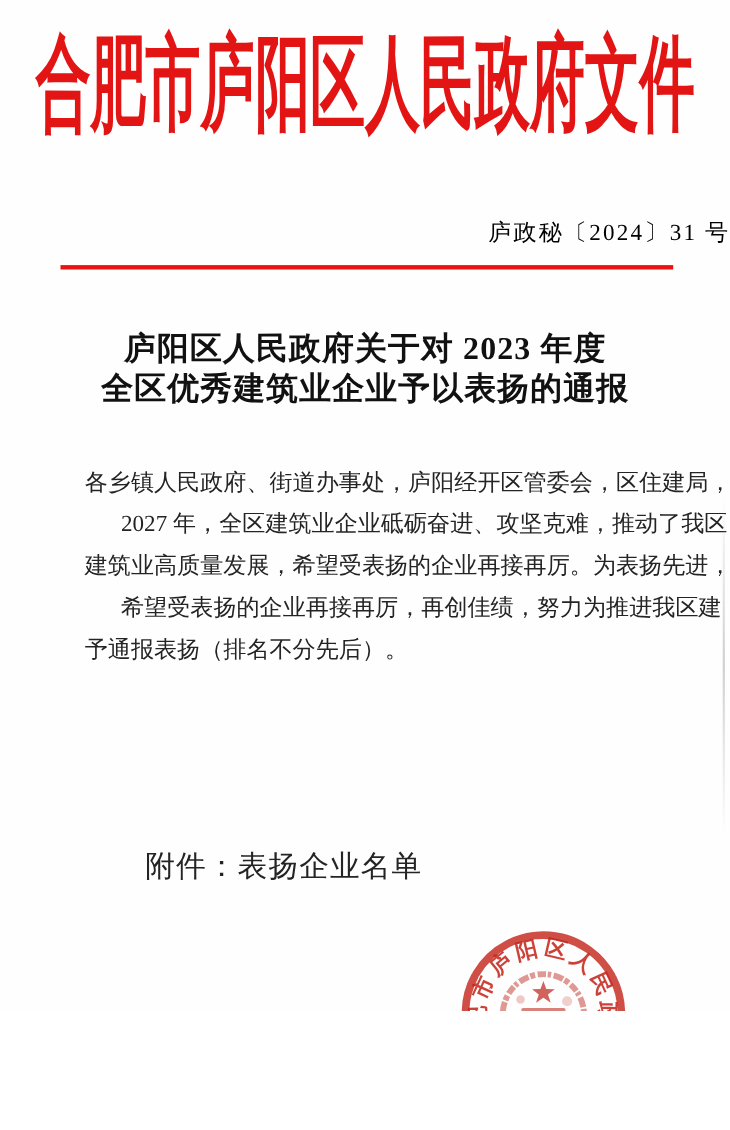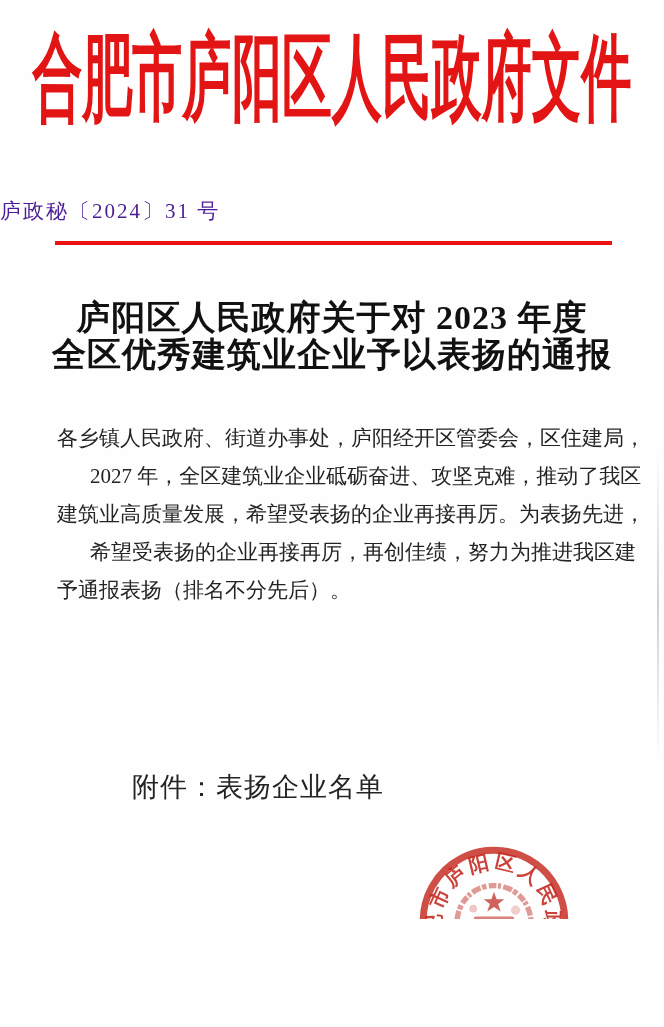--- a/index.html
+++ b/index.html
@@ -31,57 +31,57 @@
     letter-spacing: 0px;
     transform: scale(0.96, 1.82);
     transform-origin: 50% 0;
   }
 
   
   .doc-number {
     position: absolute;
     top: 197px; left: 0;
     width: 100%;
-    text-align: left;
+    text-align: right;
     font-size: 21px;
     letter-spacing: 2px;
-    color: #4c1d95;
+    color: #000000;
   }
 
   
   .red-rule {
     position: absolute;
     top: 241px; left: 55px;
     width: 557px; height: 4px;
     background: #ec1212;
   }
 
   
   .doc-title {
     position: absolute;
     top: 299px; left: 0;
     width: 100%;
     text-align: center;
-    font-size: 34px;
+    font-size: 29px;
     font-weight: 700;
     line-height: 37px;
     color: #111111;
     letter-spacing: 1px;
   }
 
   
   .body-text {
     position: absolute;
     top: 419px; left: 57px;
     width: 557px;
     font-size: 21px;
     line-height: 38px;
     color: #242424;
   }
-  .body-line { white-space: nowrap; }
+  .body-line { white-space: nowrap; margin-left: 20px; }
   .indent { padding-left: 33px; }
 
   
   .attachment {
     position: absolute;
     top: 769px; left: 132px;
     font-size: 27px;
     letter-spacing: 1px;
     color: #242424;
   }

